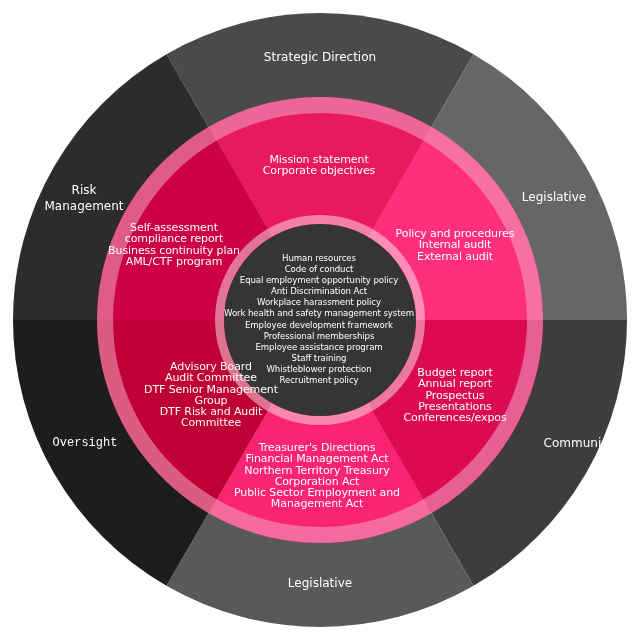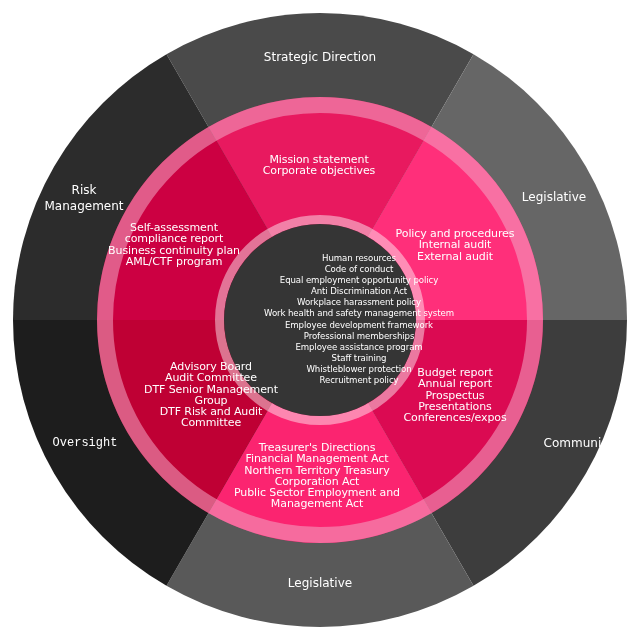--- a/index.html
+++ b/index.html
@@ -3,21 +3,21 @@
   <meta charset="utf-8">
   <style>
     html, body { margin: 0; padding: 0; background: #ffffff; }
     body { width: 640px; height: 640px; overflow: hidden; }
     #wheel { position: absolute; left: 0; top: 0; width: 640px; height: 640px; }
     .lbl { position: absolute; color: #ffffff; text-align: center;
            font-family: "DejaVu Sans", sans-serif; white-space: pre-line;
            transform: translate(-50%, -50%); pointer-events: auto; }
     .outer-lbl { font-size: 12px; line-height: 16px; }
     .inner-lbl { font-size: 11px; line-height: 11.3px; letter-spacing: -0.1px; }
-    .core-lbl { font-size: 8.6px; line-height: 11.1px; letter-spacing: -0.1px; margin-left: 40px; }
+    .core-lbl { font-size: 8.6px; line-height: 11.1px; letter-spacing: -0.1px; }
   </style>
 </head>
 <body>
 
 <svg id="wheel" viewBox="0 0 640 640" xmlns="http://www.w3.org/2000/svg">
   <g id="outer-layer">
       <path d="M320,320 L166.50000000000006,54.13020103817729 A307,307 0 0 1 473.5,54.13020103817735 Z" fill="#4a4a4a"></path>
       <path d="M320,320 L473.5,54.13020103817735 A307,307 0 0 1 627,320 Z" fill="#666666"></path>
       <path d="M320,320 L627,320 A307,307 0 0 1 473.5,585.8697989618227 Z" fill="#3d3d3d"></path>
       <path d="M320,320 L473.5,585.8697989618227 A307,307 0 0 1 166.50000000000006,585.8697989618227 Z" fill="#595959"></path>

